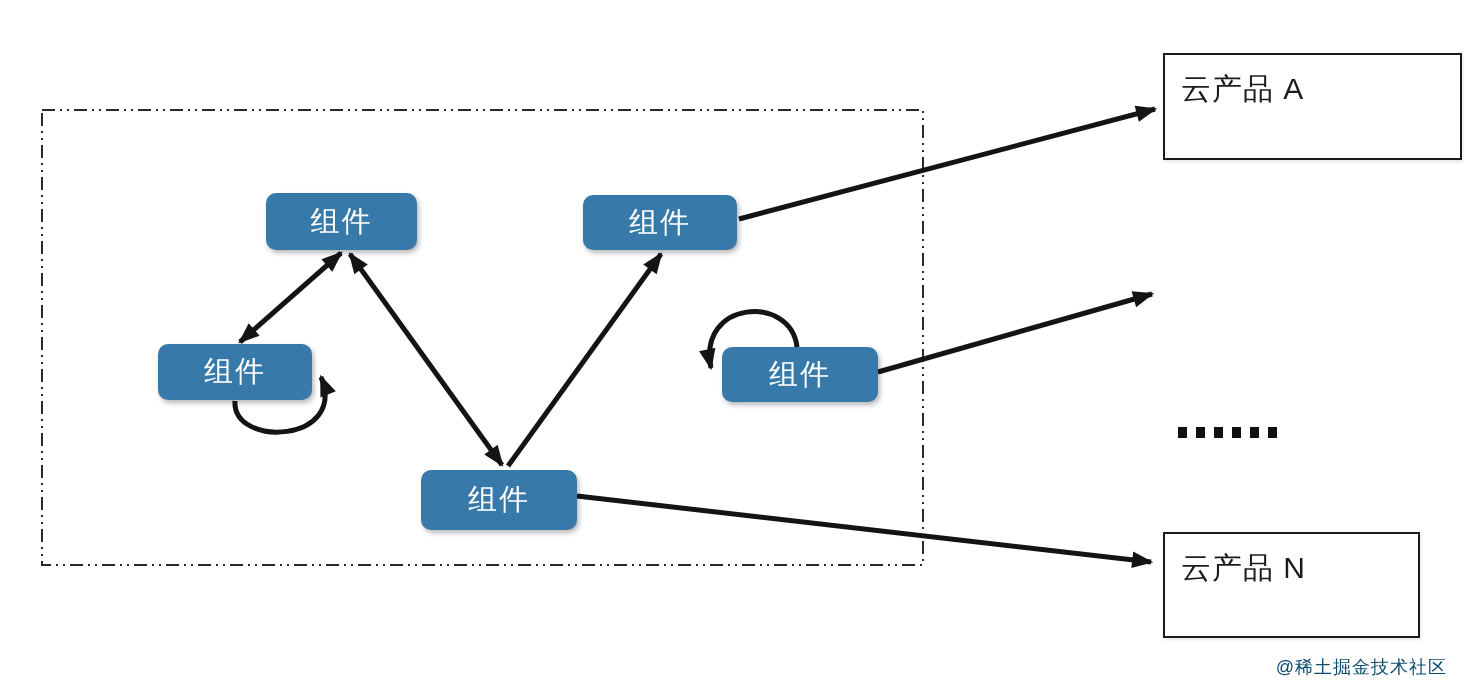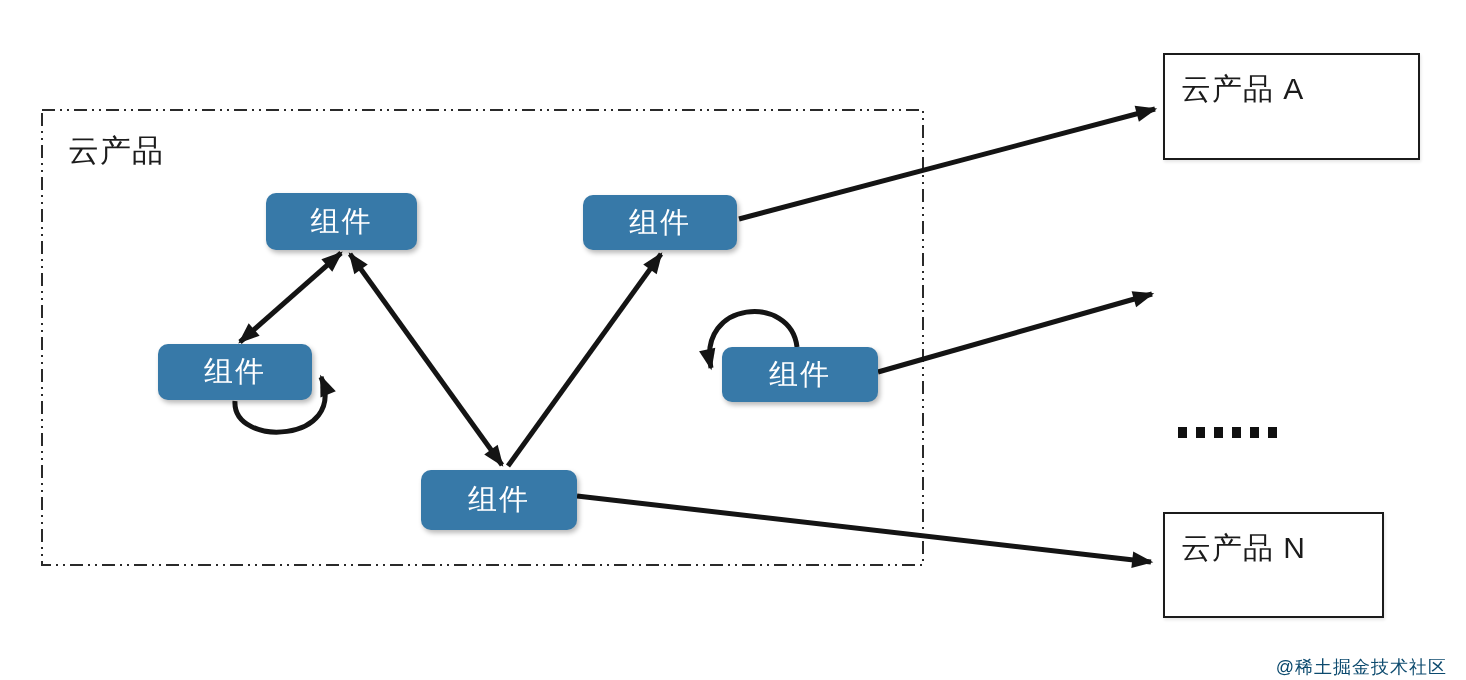--- a/index.html
+++ b/index.html
@@ -57,42 +57,41 @@
         <path d="M350,254 L502,465" marker-end="url(#mEnd)" marker-start="url(#mStart)"></path>
         <path d="M508,466 L661,254" marker-end="url(#mEnd)"></path>
         <path d="M739,219 L1155,109" marker-end="url(#mEnd)"></path>
         <path d="M878,372 L1152,294" marker-end="url(#mEnd)"></path>
         <path d="M577,496 L1151,562" marker-end="url(#mEnd)"></path>
         <path d="M235,401 C232,448 348,443 321,377" marker-end="url(#mEnd)"></path>
         <path d="M797,347 C791,294 697,300 711,368" marker-end="url(#mEnd)"></path>
       </g>
   </svg>
 
-  <div class="container-label">云产品</div>
 
   <div class="comp" style="left:266px;top:193px;width:151px;height:57px">
     <span>组件</span>
   </div>
   <div class="comp" style="left:158px;top:344px;width:154px;height:56px">
     <span>组件</span>
   </div>
   <div class="comp" style="left:583px;top:195px;width:154px;height:55px">
     <span>组件</span>
   </div>
   <div class="comp" style="left:722px;top:347px;width:156px;height:55px">
     <span>组件</span>
   </div>
   <div class="comp" style="left:421px;top:470px;width:156px;height:60px">
     <span>组件</span>
   </div>
 
-  <div class="product" style="left:1163px;top:53px;width:257px;height:107px">
+  <div class="product" style="left:1163px;top:53px;width:299px;height:107px">
     <span class="plabel">云产品 A</span>
   </div>
-  <div class="product" style="left:1163px;top:512px;width:221px;height:106px">
+  <div class="product" style="left:1163px;top:532px;width:257px;height:106px">
     <span class="plabel">云产品 N</span>
   </div>
 
   <div class="dots" id="dots">
       <div class="dot"></div>
       <div class="dot"></div>
       <div class="dot"></div>
       <div class="dot"></div>
       <div class="dot"></div>
       <div class="dot"></div>

